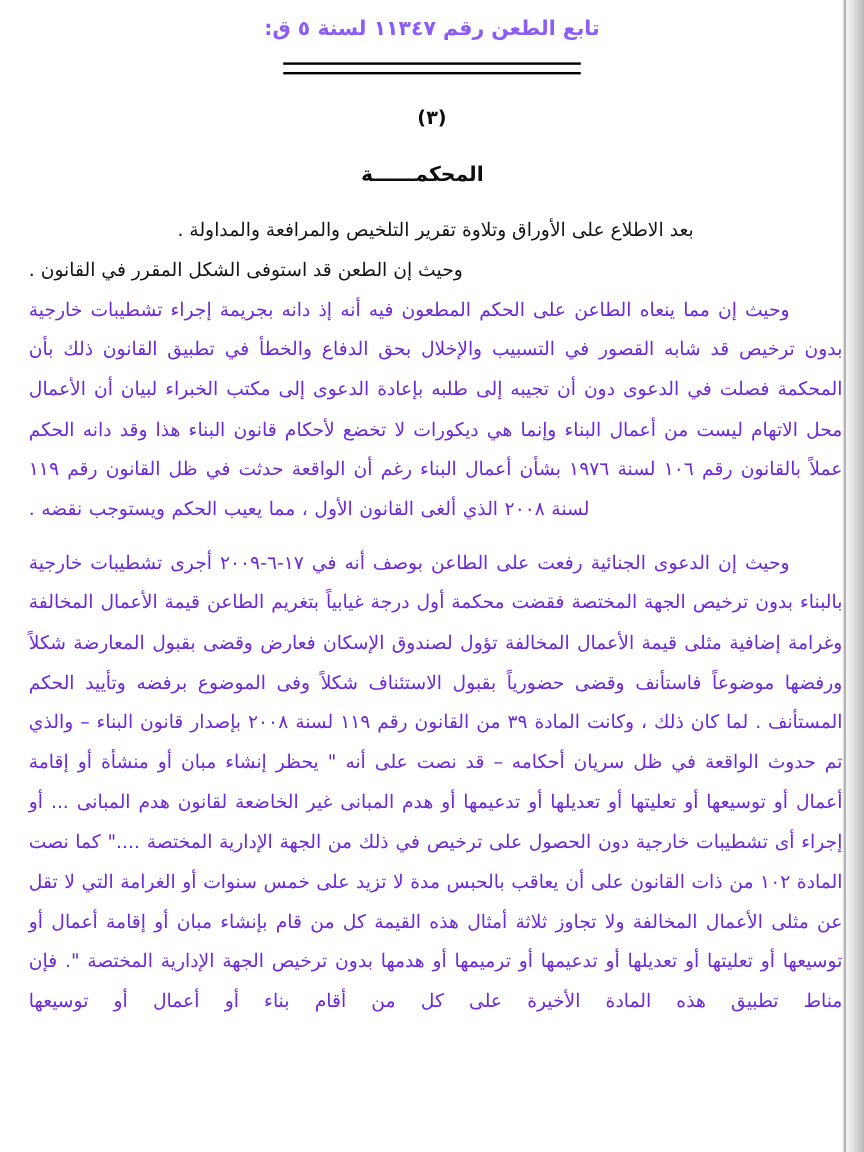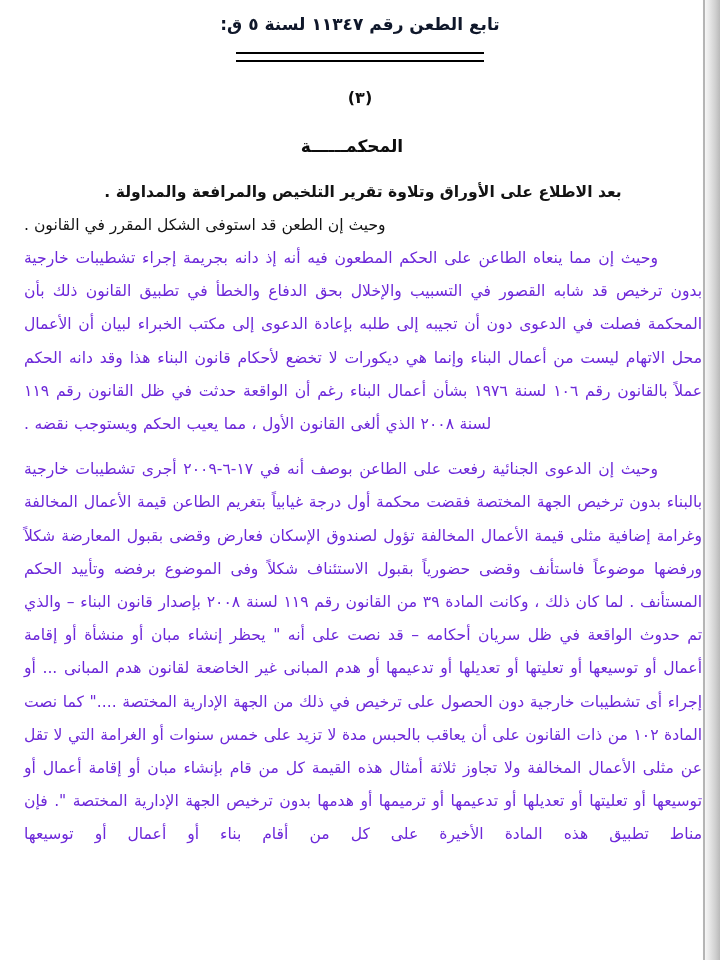--- a/index.html
+++ b/index.html
@@ -47,21 +47,21 @@
     position: absolute;
     top: 14px;
     right: 42px;
     width: 636px;
     text-align: center;
   }
   .doc-header {
     font-size: 17px;
     font-weight: bold;
     letter-spacing: .2px;
-    color: #0f172a;
+    color: #8b5cf6;
     white-space: nowrap;
   }
   .rule-wrap {
     margin-top: 18px;
     display: flex;
     justify-content: center;
   }
   .double-rule {
     width: 248px;
     height: 6px;
@@ -100,21 +100,21 @@
     width: 678px;
   }
 
   .line-bold,
   .line-plain {
     font-size: 15.6px;
     line-height: 33px;
     color: #131313;
   }
   .line-bold {
-    font-weight: bold;
+    font-weight: normal;
     text-align: center;
   }
   .line-plain {
     text-align: left;
   }
 
   p.para {
     margin: 0;
     font-size: 15.6px;
     line-height: 33.2px;

